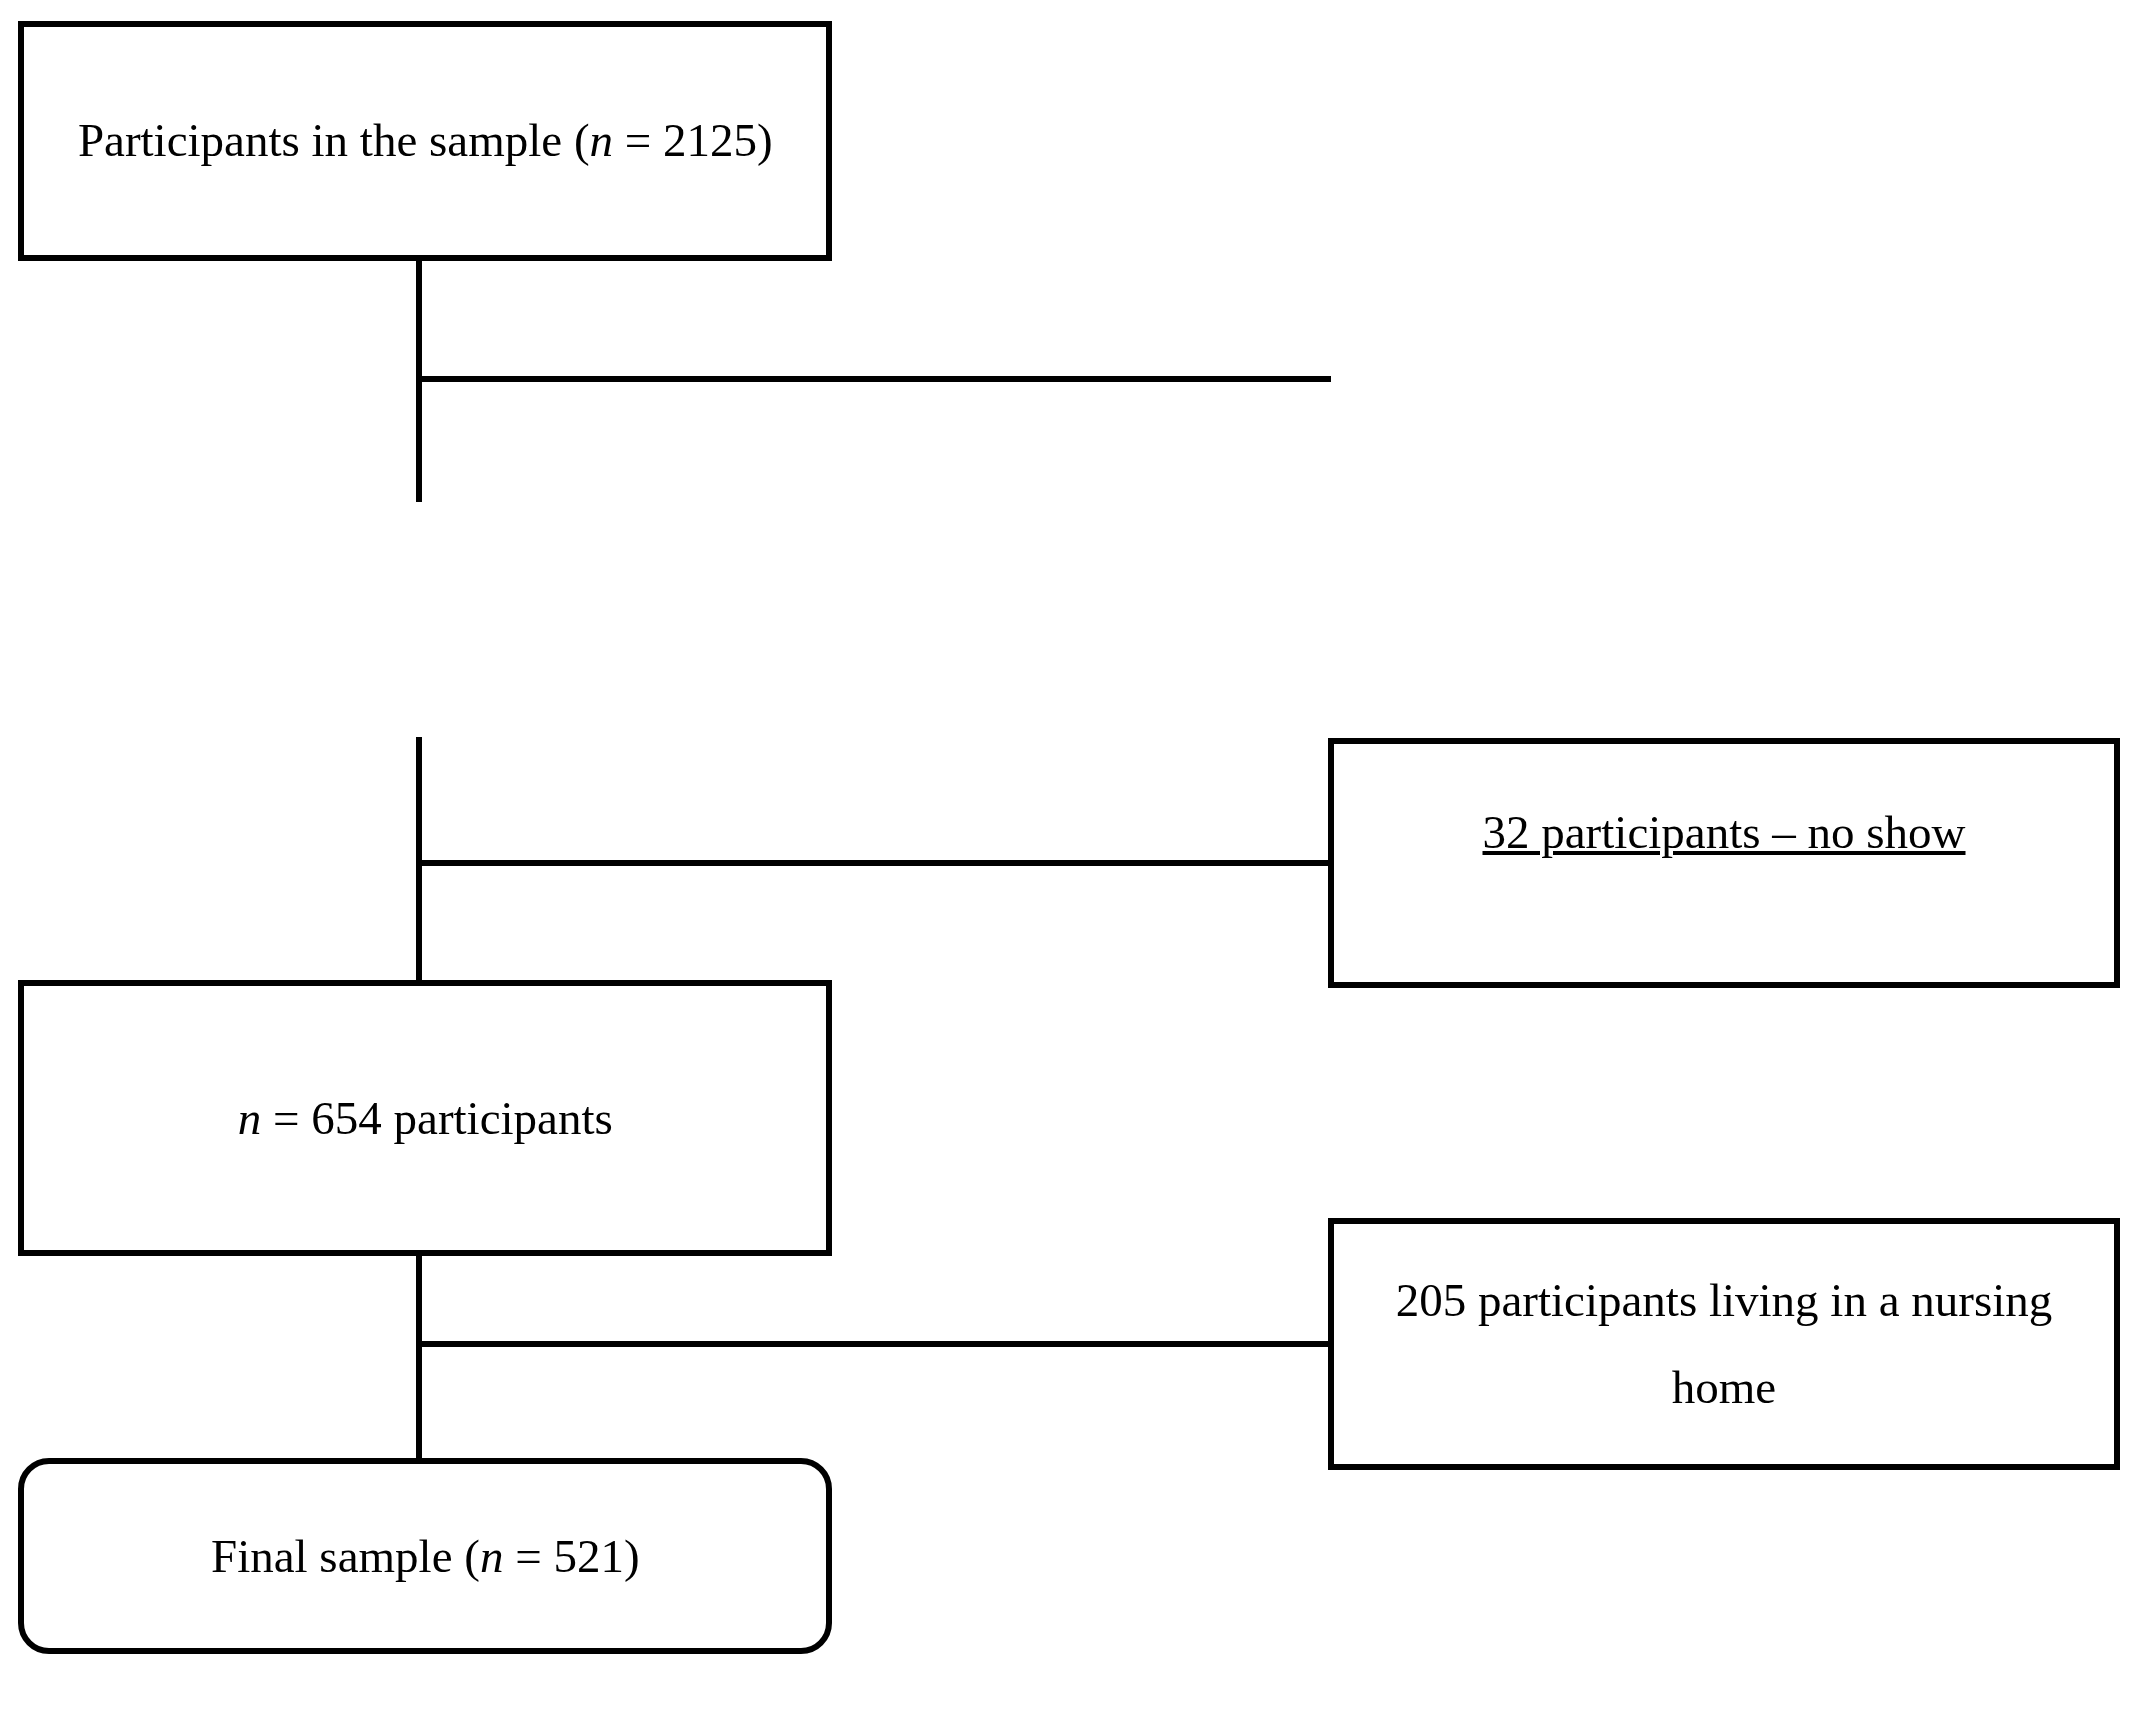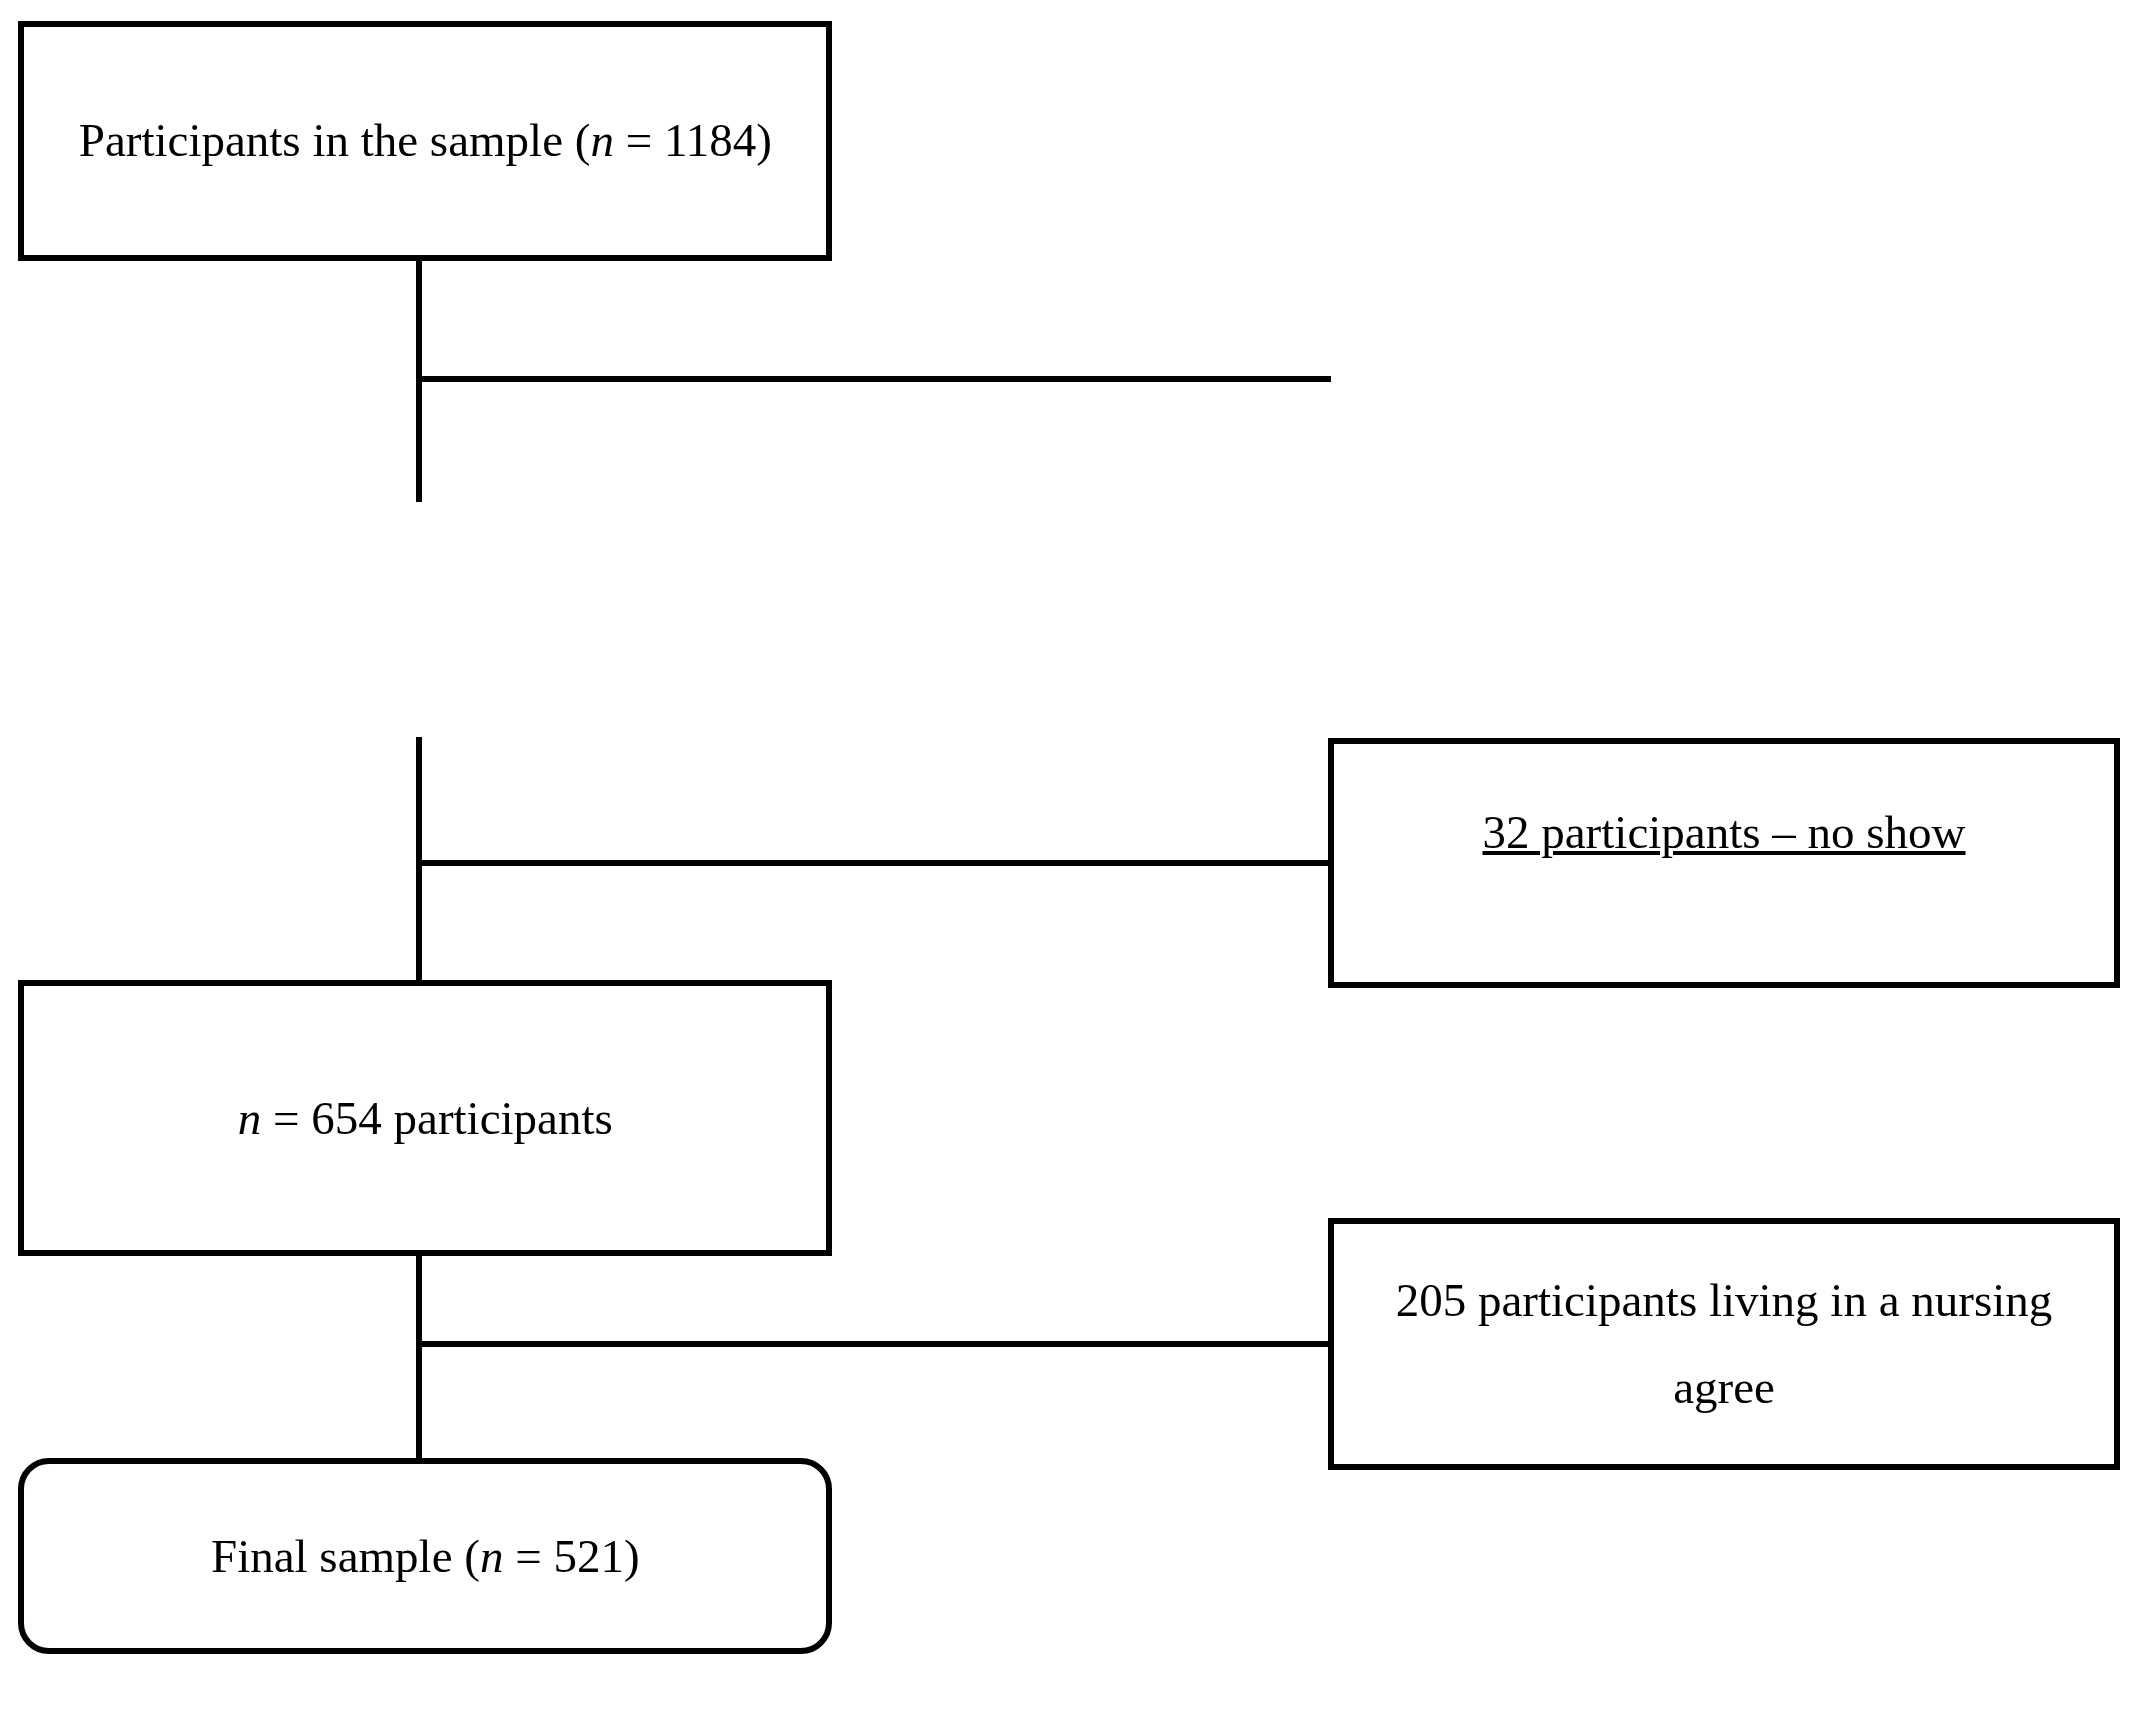--- a/index.html
+++ b/index.html
@@ -48,21 +48,21 @@
 
   <div class="connector" style="left:416px; top:259px; width:6.1px; height:243px;"></div>
   <div class="connector" style="left:416px; top:737px; width:6.1px; height:246px;"></div>
   <div class="connector" style="left:416px; top:1224px; width:6.1px; height:237px;"></div>
 
   <div class="connector" style="left:419px; top:376px; width:912px; height:6.1px;"></div>
   <div class="connector" style="left:419px; top:860px; width:912px; height:6.1px;"></div>
   <div class="connector" style="left:419px; top:1341px; width:912px; height:6.1px;"></div>
 
   <div class="box left-col" style="top:20.6px; height:240px;">
-    <p class="label"><span>Participants in the sample (</span><span class="mvar">n</span><span> = 1184)</span></p>
+    <p class="label"><span>Participants in the sample (</span><span class="mvar">n</span><span> = 2125)</span></p>
   </div>
 
 
   <div class="box left-col" style="top:980px; height:276px;">
     <p class="label"><span></span><span class="mvar">n</span><span> = 654 participants</span></p>
   </div>
 
   <div class="box left-col" style="top:1458px; height:196px;border-radius:31px;">
     <p class="label"><span>Final sample (</span><span class="mvar">n</span><span> = 521)</span></p>
   </div>
@@ -70,18 +70,18 @@
 
   <div class="box right-col" id="excl-no-show" style="top:738px; height:250px;">
     <p class="label">
         <span class="line">32 participants – no show</span>
       </p>
   </div>
 
   <div class="box right-col" style="top:1218px; height:252px;">
     <p class="label">
         <span class="line">205 participants living in a nursing</span>
-        <span class="line">agree</span>
+        <span class="line">home</span>
       </p>
   </div>
 
 </div>
 
 
 </body></html>

